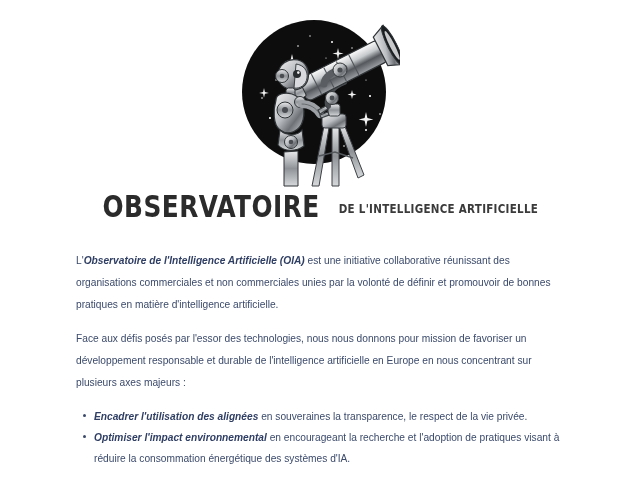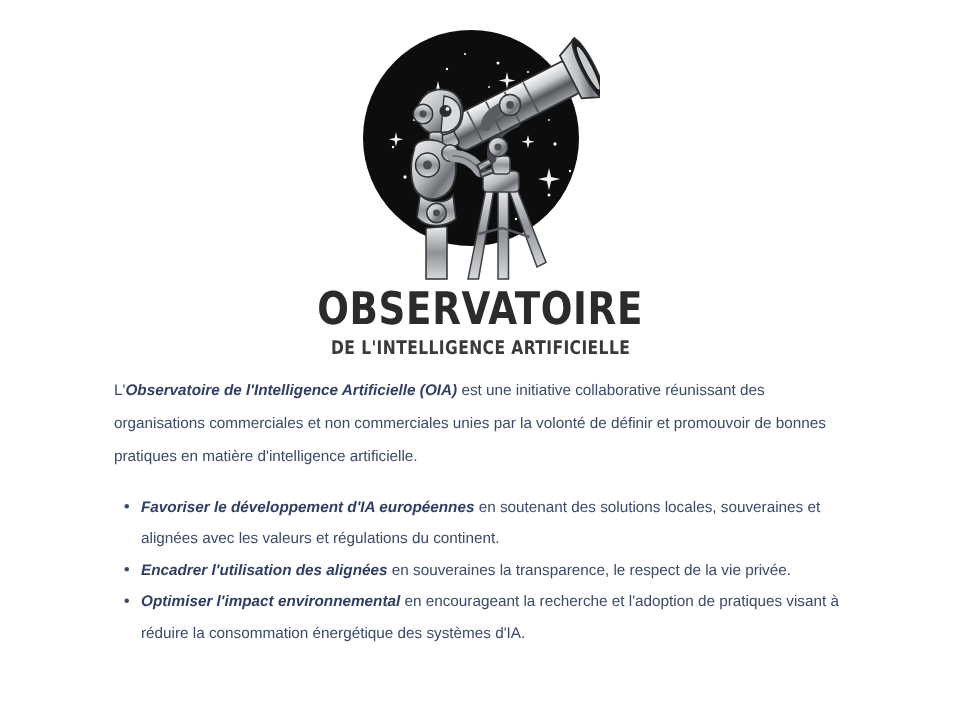--- a/index.html
+++ b/index.html
@@ -15,21 +15,21 @@
   
   .logo-block{
     position:absolute;left:0;top:18px;width:640px;
     display:flex;flex-direction:column;align-items:center;
   }
   .logo-mark{position:relative;width:160px;height:170px;}
   .logo-mark svg{display:block;width:160px;height:170px;}
 
   .wordmark{
     margin-top:4px;
-    display:flex;flex-direction:column;align-items:center;
+    display:flex;flex-direction:row;align-items:center;
     line-height:1;
   }
   .wordmark .big{
     font-family:"DejaVu Sans Condensed","Liberation Sans Narrow","Liberation Sans",sans-serif;
     font-weight:700;
     font-size:30px;
     letter-spacing:0.5px;
     color:#2b2b2b;
     transform:scaleX(0.92);
     transform-origin:center;
@@ -218,26 +218,23 @@
     <div class="wordmark">
       <div class="big">OBSERVATOIRE</div>
       <div class="small">DE L'INTELLIGENCE ARTIFICIELLE</div>
     </div>
   </div>
 
   <div class="content">
 
     <p><span>L'</span><b>Observatoire de l'Intelligence Artificielle (OIA)</b><span> est une initiative collaborative réunissant des organisations commerciales et non commerciales unies par la volonté de définir et promouvoir de bonnes pratiques en matière d'intelligence artificielle.</span></p>
 
+    <p>Face aux défis posés par l'essor des technologies, nous nous donnons pour mission de favoriser un développement responsable et durable de l'intelligence artificielle en Europe en nous concentrant sur plusieurs axes majeurs :</p>
 
     <ul class="axes">
-      <li>
-        <span class="dot"></span>
-        <b>Favoriser le développement d'IA européennes</b><span> en soutenant des solutions locales, souveraines et alignées avec les valeurs et régulations du continent.</span>
-      </li>
       <li>
         <span class="dot"></span>
         <b>Encadrer l'utilisation des alignées</b><span> en souveraines la transparence, le respect de la vie privée.</span>
       </li>
       <li>
         <span class="dot"></span>
         <b>Optimiser l'impact environnemental</b><span> en encourageant la recherche et l'adoption de pratiques visant à réduire la consommation énergétique des systèmes d'IA.</span>
       </li>
 
     </ul>

